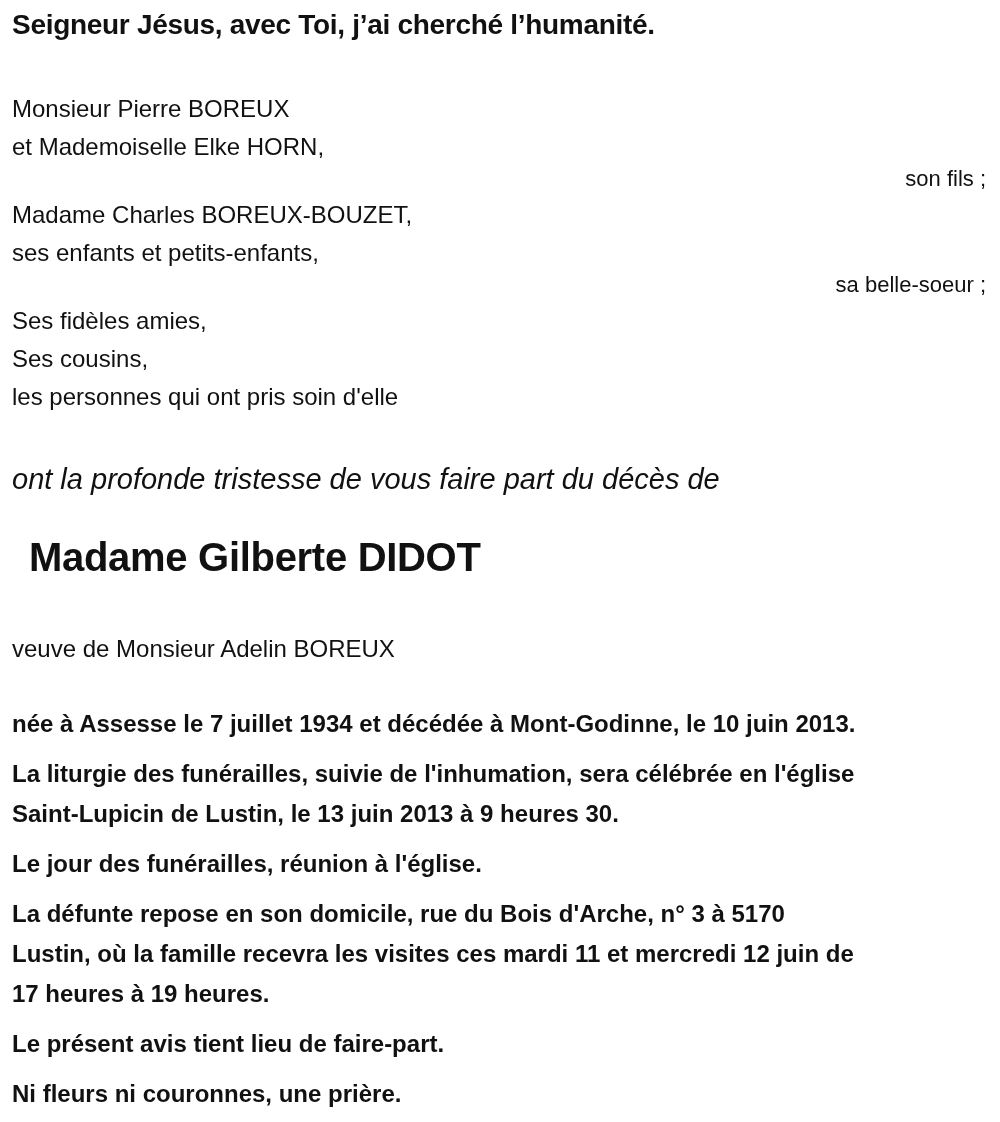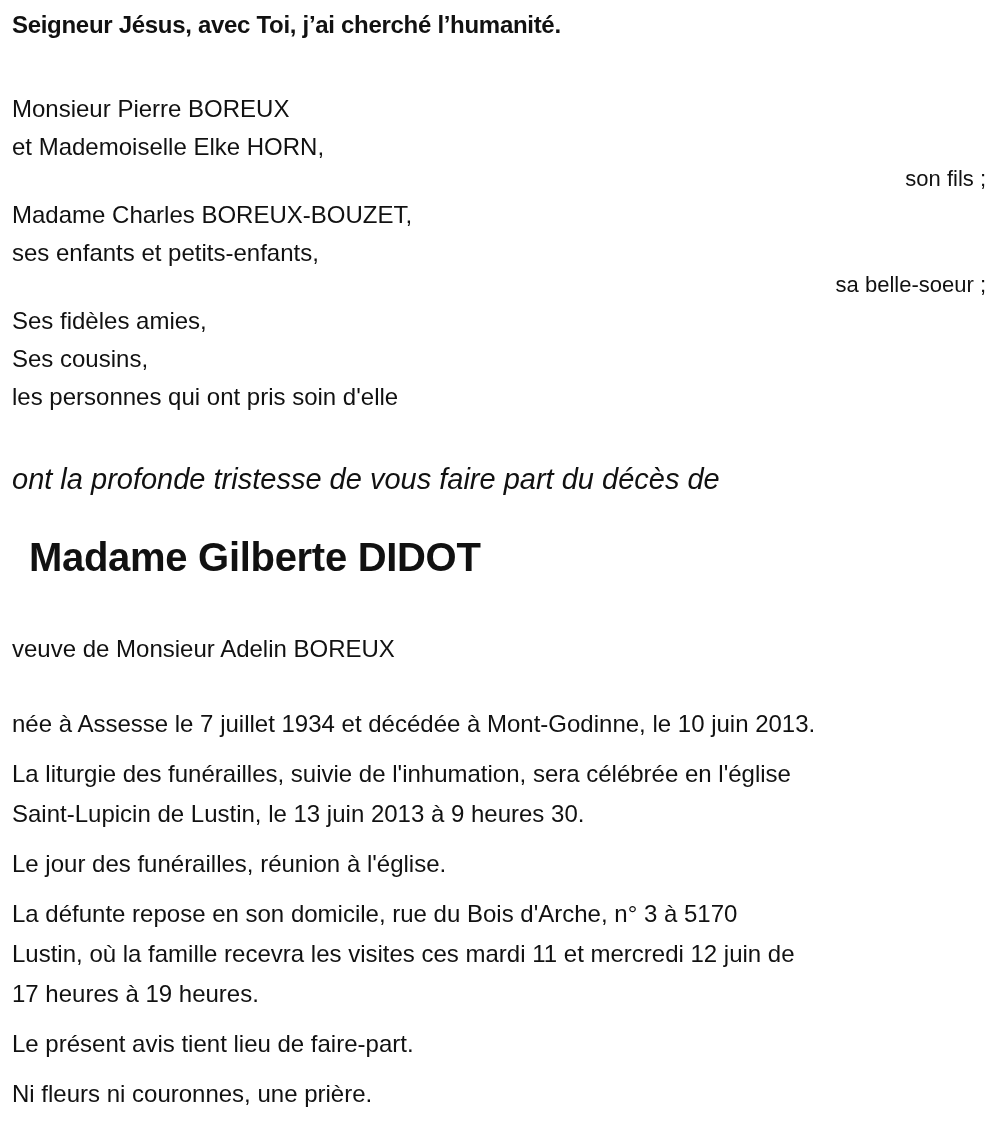--- a/index.html
+++ b/index.html
@@ -12,21 +12,21 @@
   .page {
     width: 1000px;
     height: 1122px;
     box-sizing: border-box;
     padding: 8px 12px;
     font-family: "Liberation Sans", sans-serif;
     background: #ffffff;
   }
   .epigraph {
     margin: 0 0 48px 0;
-    font-size: 24px;
+    font-size: 28px;
     font-weight: 700;
     line-height: 34px;
     letter-spacing: -0.3px;
     white-space: nowrap;
   }
   .line {
     margin: 0;
     font-size: 24px;
     line-height: 38px;
     white-space: nowrap;
@@ -64,20 +64,21 @@
     margin: 10px 0 0 0;
     font-size: 24px;
     line-height: 40px;
   }
   .paragraph.first {
     margin-top: 36px;
   }
   .pline {
     display: block;
     white-space: nowrap;
+    font-weight: bold;
   }
 </style>
 </head>
 <body>
 
 <div class="page">
 
   <p class="epigraph">Seigneur Jésus, avec Toi, j’ai cherché l’humanité.</p>
 
   <section>

